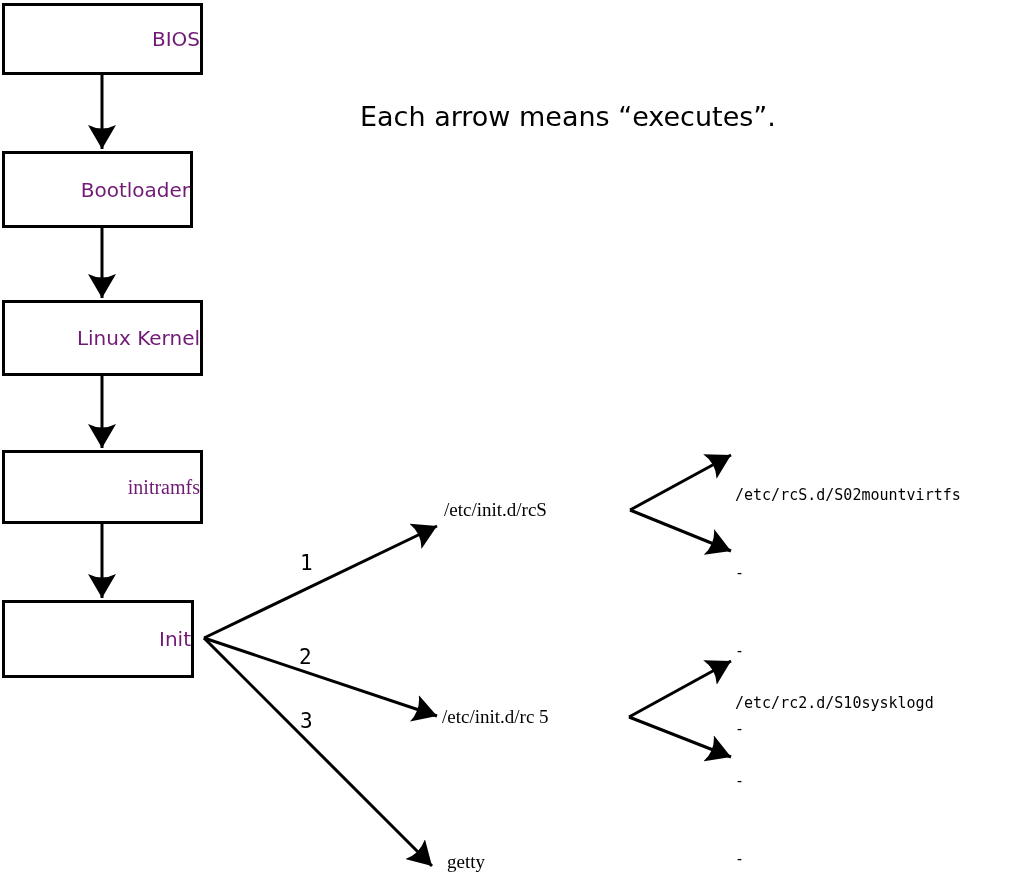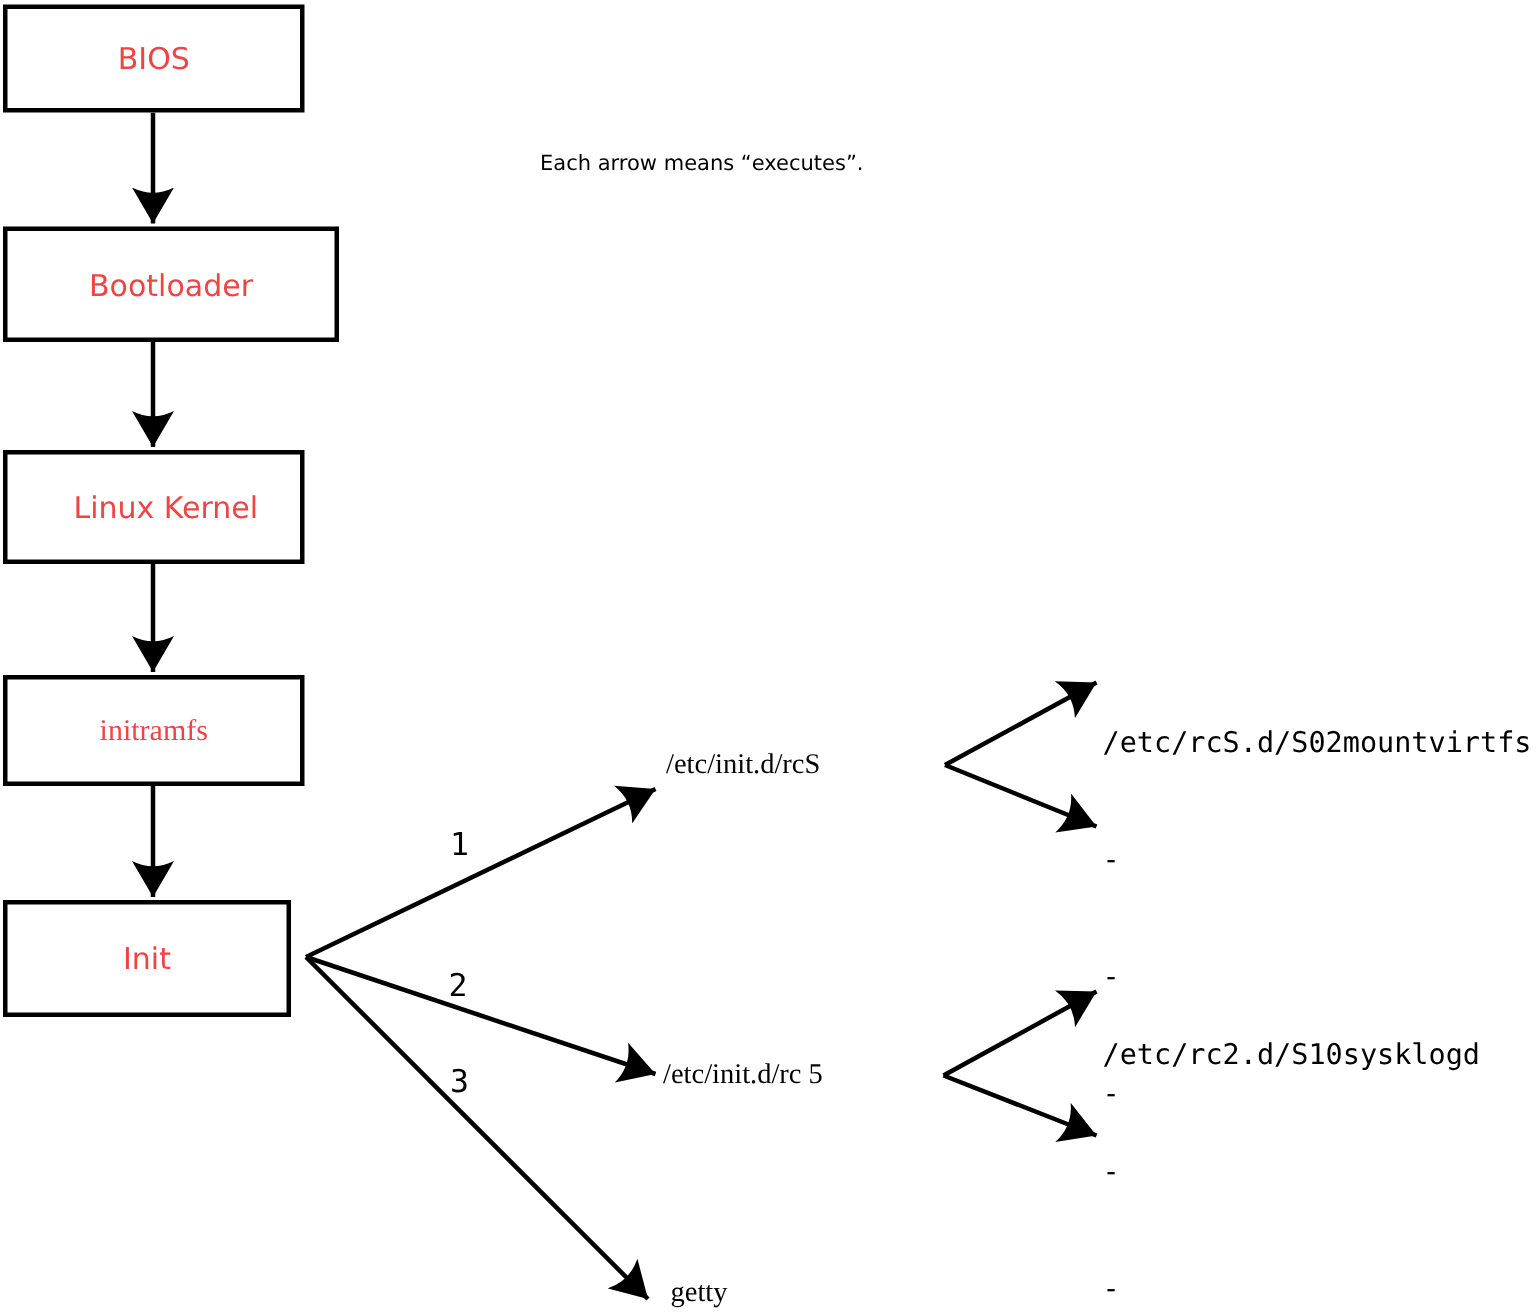--- a/index.html
+++ b/index.html
@@ -14,46 +14,46 @@
   }
   .edges { position: absolute; left: 0; top: 0; width: 1024px; height: 875px; }
   .edges line { stroke: #000000; stroke-width: 3; }
   .node {
     position: absolute;
     box-sizing: border-box;
     border: 3px solid #000000;
     background: #ffffff;
     display: flex;
     align-items: center;
-    justify-content: center;
+    justify-content: flex-end;
     font-size: 20px;
-    color: #ef4444;
+    color: #701a75;
   }
   .note {
     position: absolute;
-    font-size: 14px;
+    font-size: 27px;
     white-space: nowrap;
   }
   .mono {
     position: absolute;
     font-family: Liberation Serif, serif;
     font-size: 19px;
     line-height: 20px;
     white-space: pre;
   }
   .edge-num {
     position: absolute;
     font-family: "DejaVu Sans Mono", monospace;
     font-size: 21px;
     line-height: 21px;
   }
   .script-col {
     position: absolute;
     font-family: "DejaVu Sans Mono", monospace;
-    font-size: 19px;
+    font-size: 15px;
     line-height: 26px;
     white-space: pre;
   }
 </style>
 </head>
 <body>
 
 <div class="stage">
 
   <svg class="edges" viewBox="0 0 1024 875" xmlns="http://www.w3.org/2000/svg">
@@ -73,21 +73,21 @@
     <line x1="630" y1="510" x2="731" y2="551" marker-end="url(#ah)"></line>
     <line x1="629" y1="717" x2="731" y2="661" marker-end="url(#ah)"></line>
     <line x1="629" y1="717" x2="731" y2="757" marker-end="url(#ah)"></line>
   </svg>
 
   <div class="note" style="left:360px; top:101px;">Each arrow means “executes”.</div>
 
   <div class="node" style="left:2px; top:3px; width:201px; height:72px;">
     <span>BIOS</span>
   </div>
-  <div class="node" style="left:2px; top:151px; width:224px; height:77px;">
+  <div class="node" style="left:2px; top:151px; width:191px; height:77px;">
     <span>Bootloader</span>
   </div>
   <div class="node" style="left:2px; top:300px; width:201px; height:76px;padding-left:16px;">
     <span>Linux Kernel</span>
   </div>
   <div class="node" style="left:2px; top:450px; width:201px; height:74px;font-family:Liberation Serif, serif;">
     <span>initramfs</span>
   </div>
   <div class="node" style="left:2px; top:600px; width:192px; height:78px;">
     <span>Init</span>

